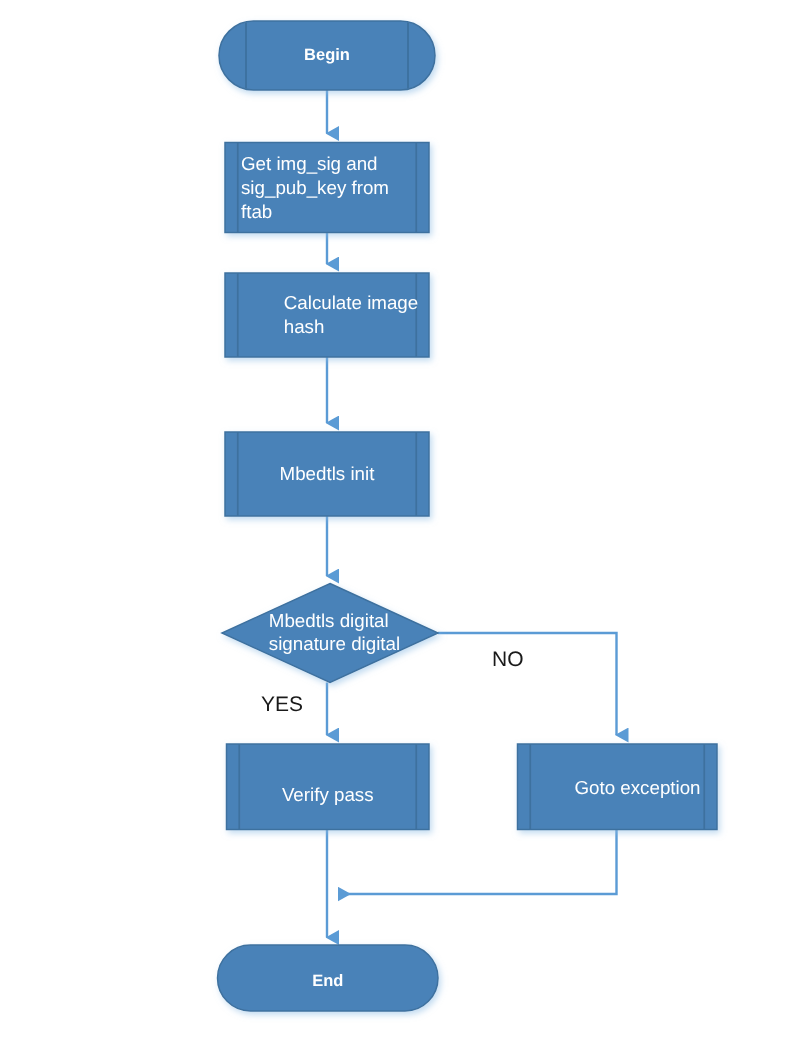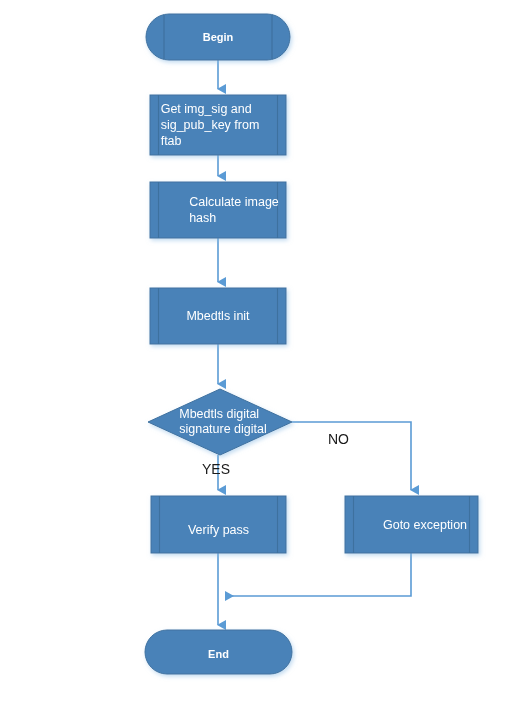--- a/index.html
+++ b/index.html
@@ -142,17 +142,17 @@
 
   <div class="node-label decision-label" style="left:145px; top:395px; width:156px; height:54px;">Mbedtls digital
 signature digital</div>
 
   <div class="node-label" style="left:151px; top:496px; width:135px; height:68px;">Verify pass</div>
 
   <div class="node-label" style="left:345px; top:496px; width:160px; height:57px;">Goto exception</div>
 
   <div class="node-label terminator-label" style="left:145px; top:630px; width:147px; height:48px;">End</div>
 
-  <div class="branch-label" style="left:174px; top:461px;margin-left:28px;">YES</div>
+  <div class="branch-label" style="left:174px; top:461px;">YES</div>
 
   <div class="branch-label" style="left:328px; top:403px;margin-top:28px;">NO</div>
 
 </div>
 
 </body></html>

